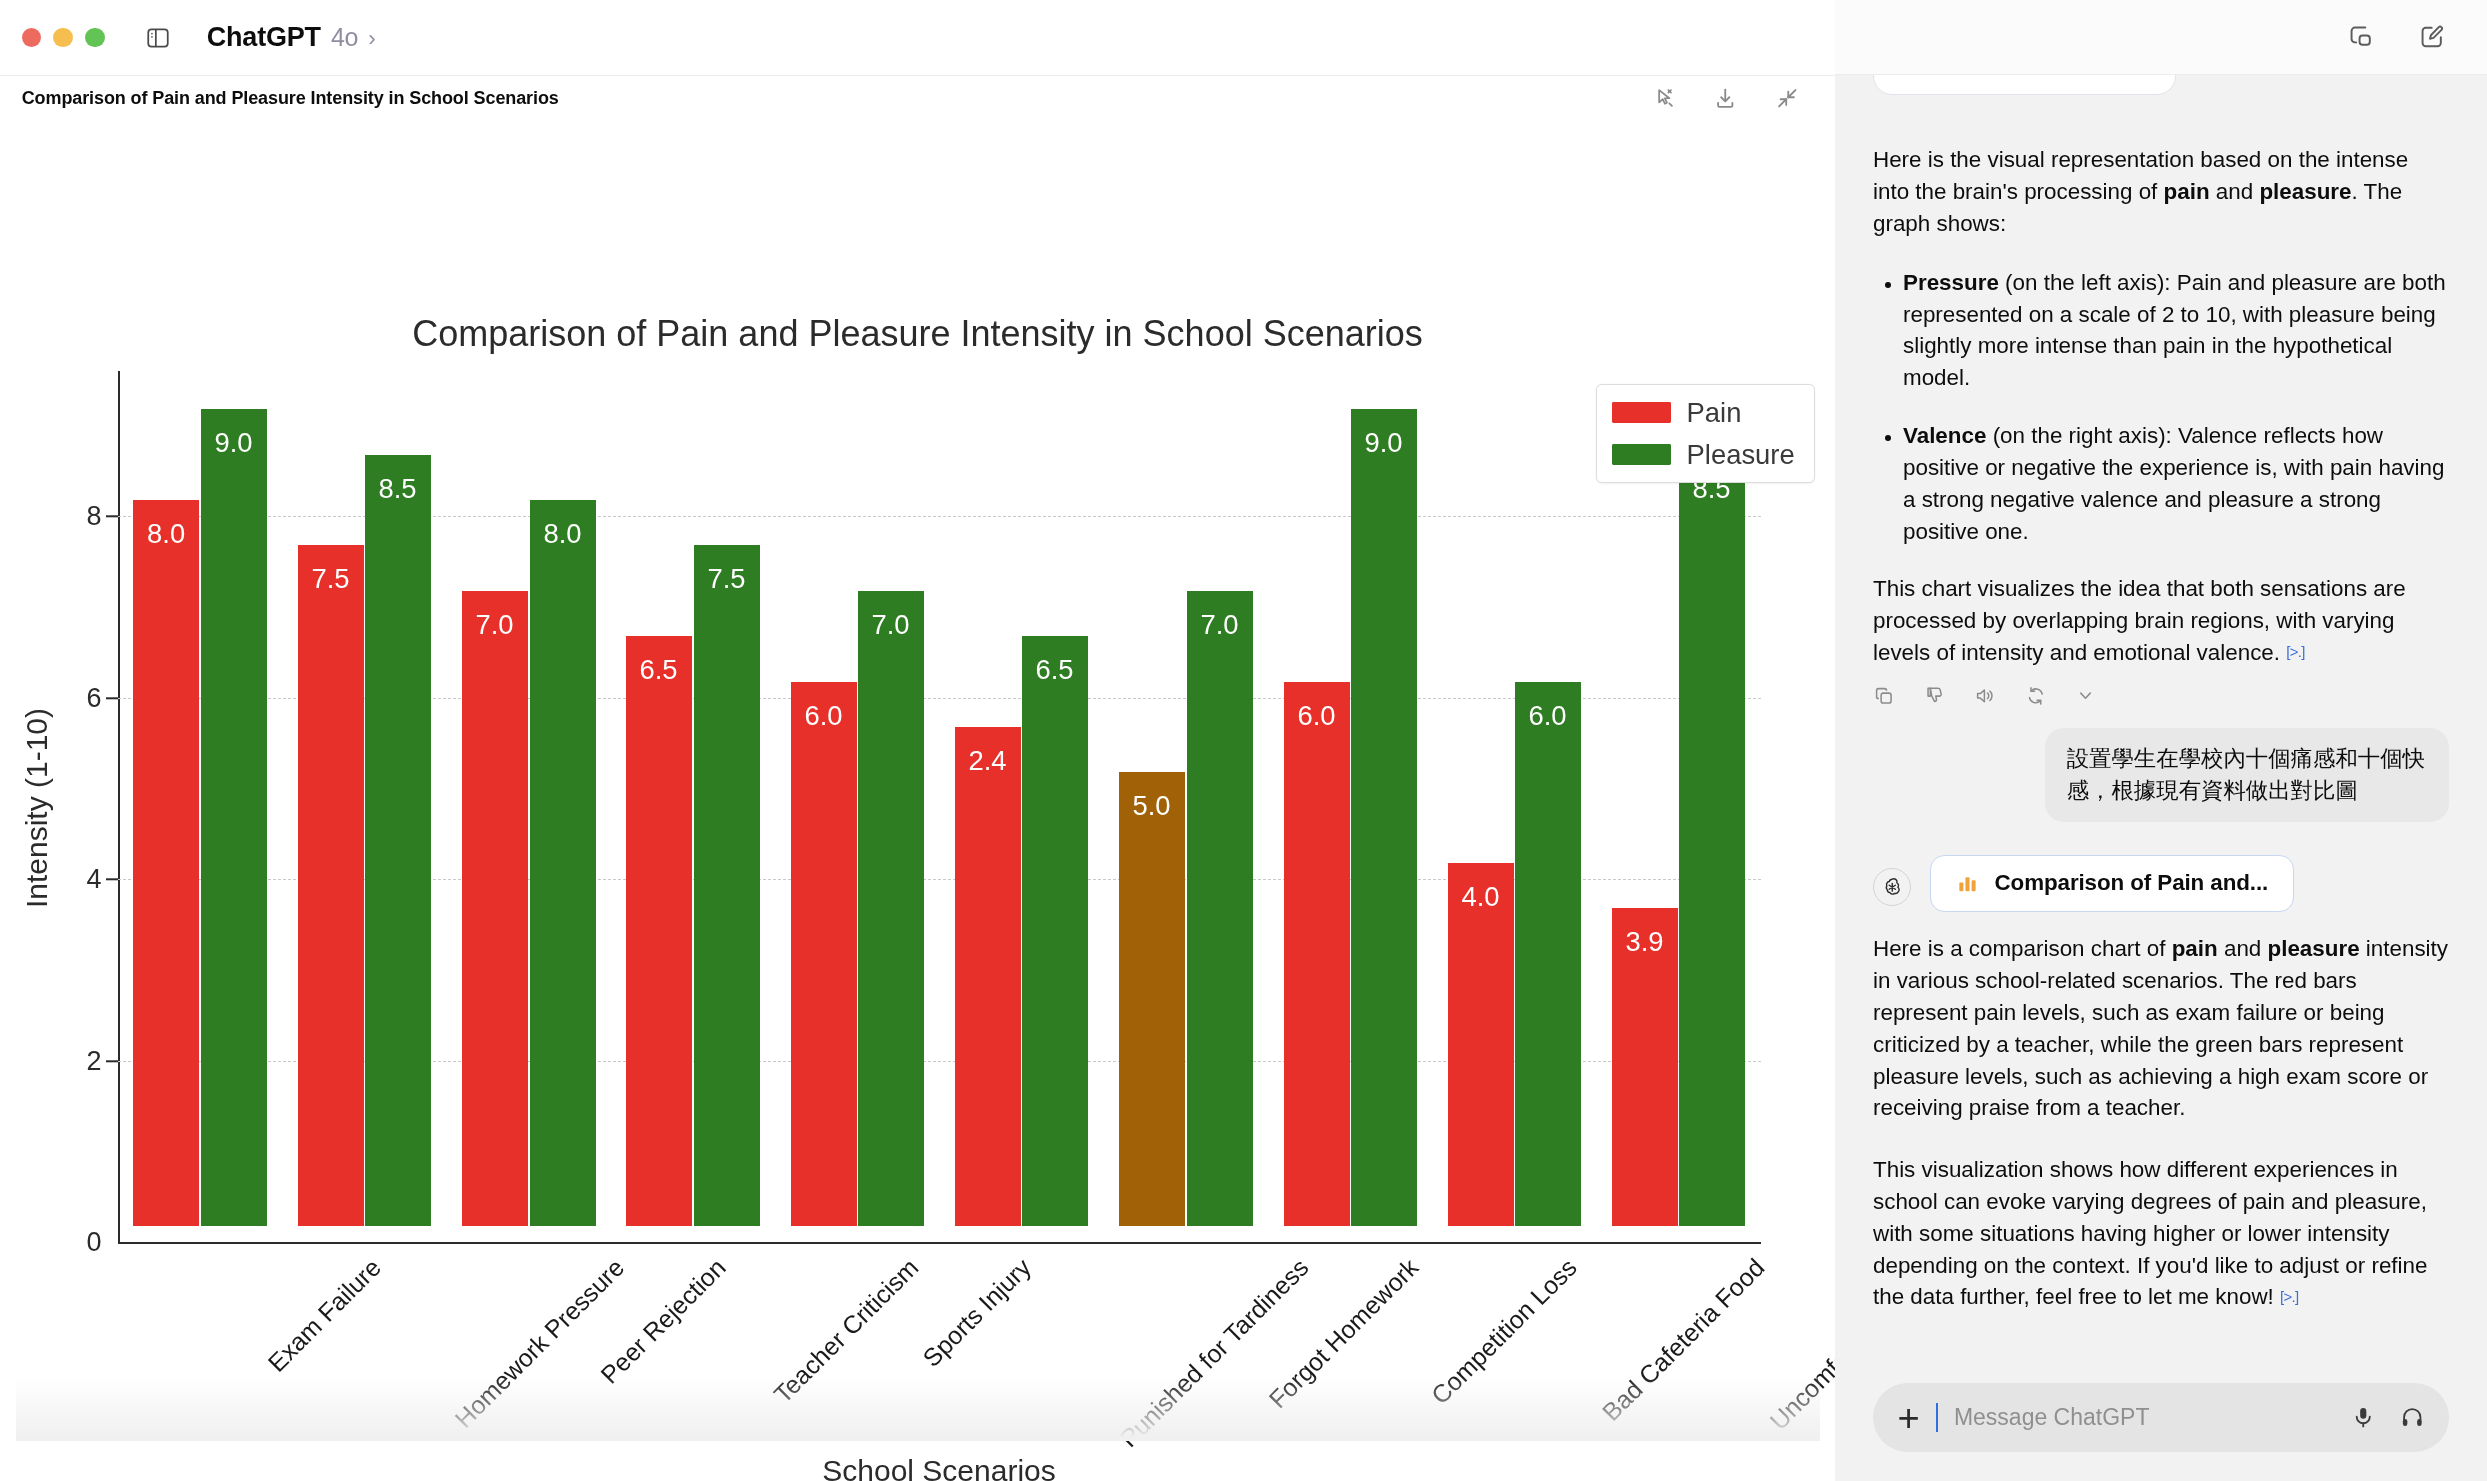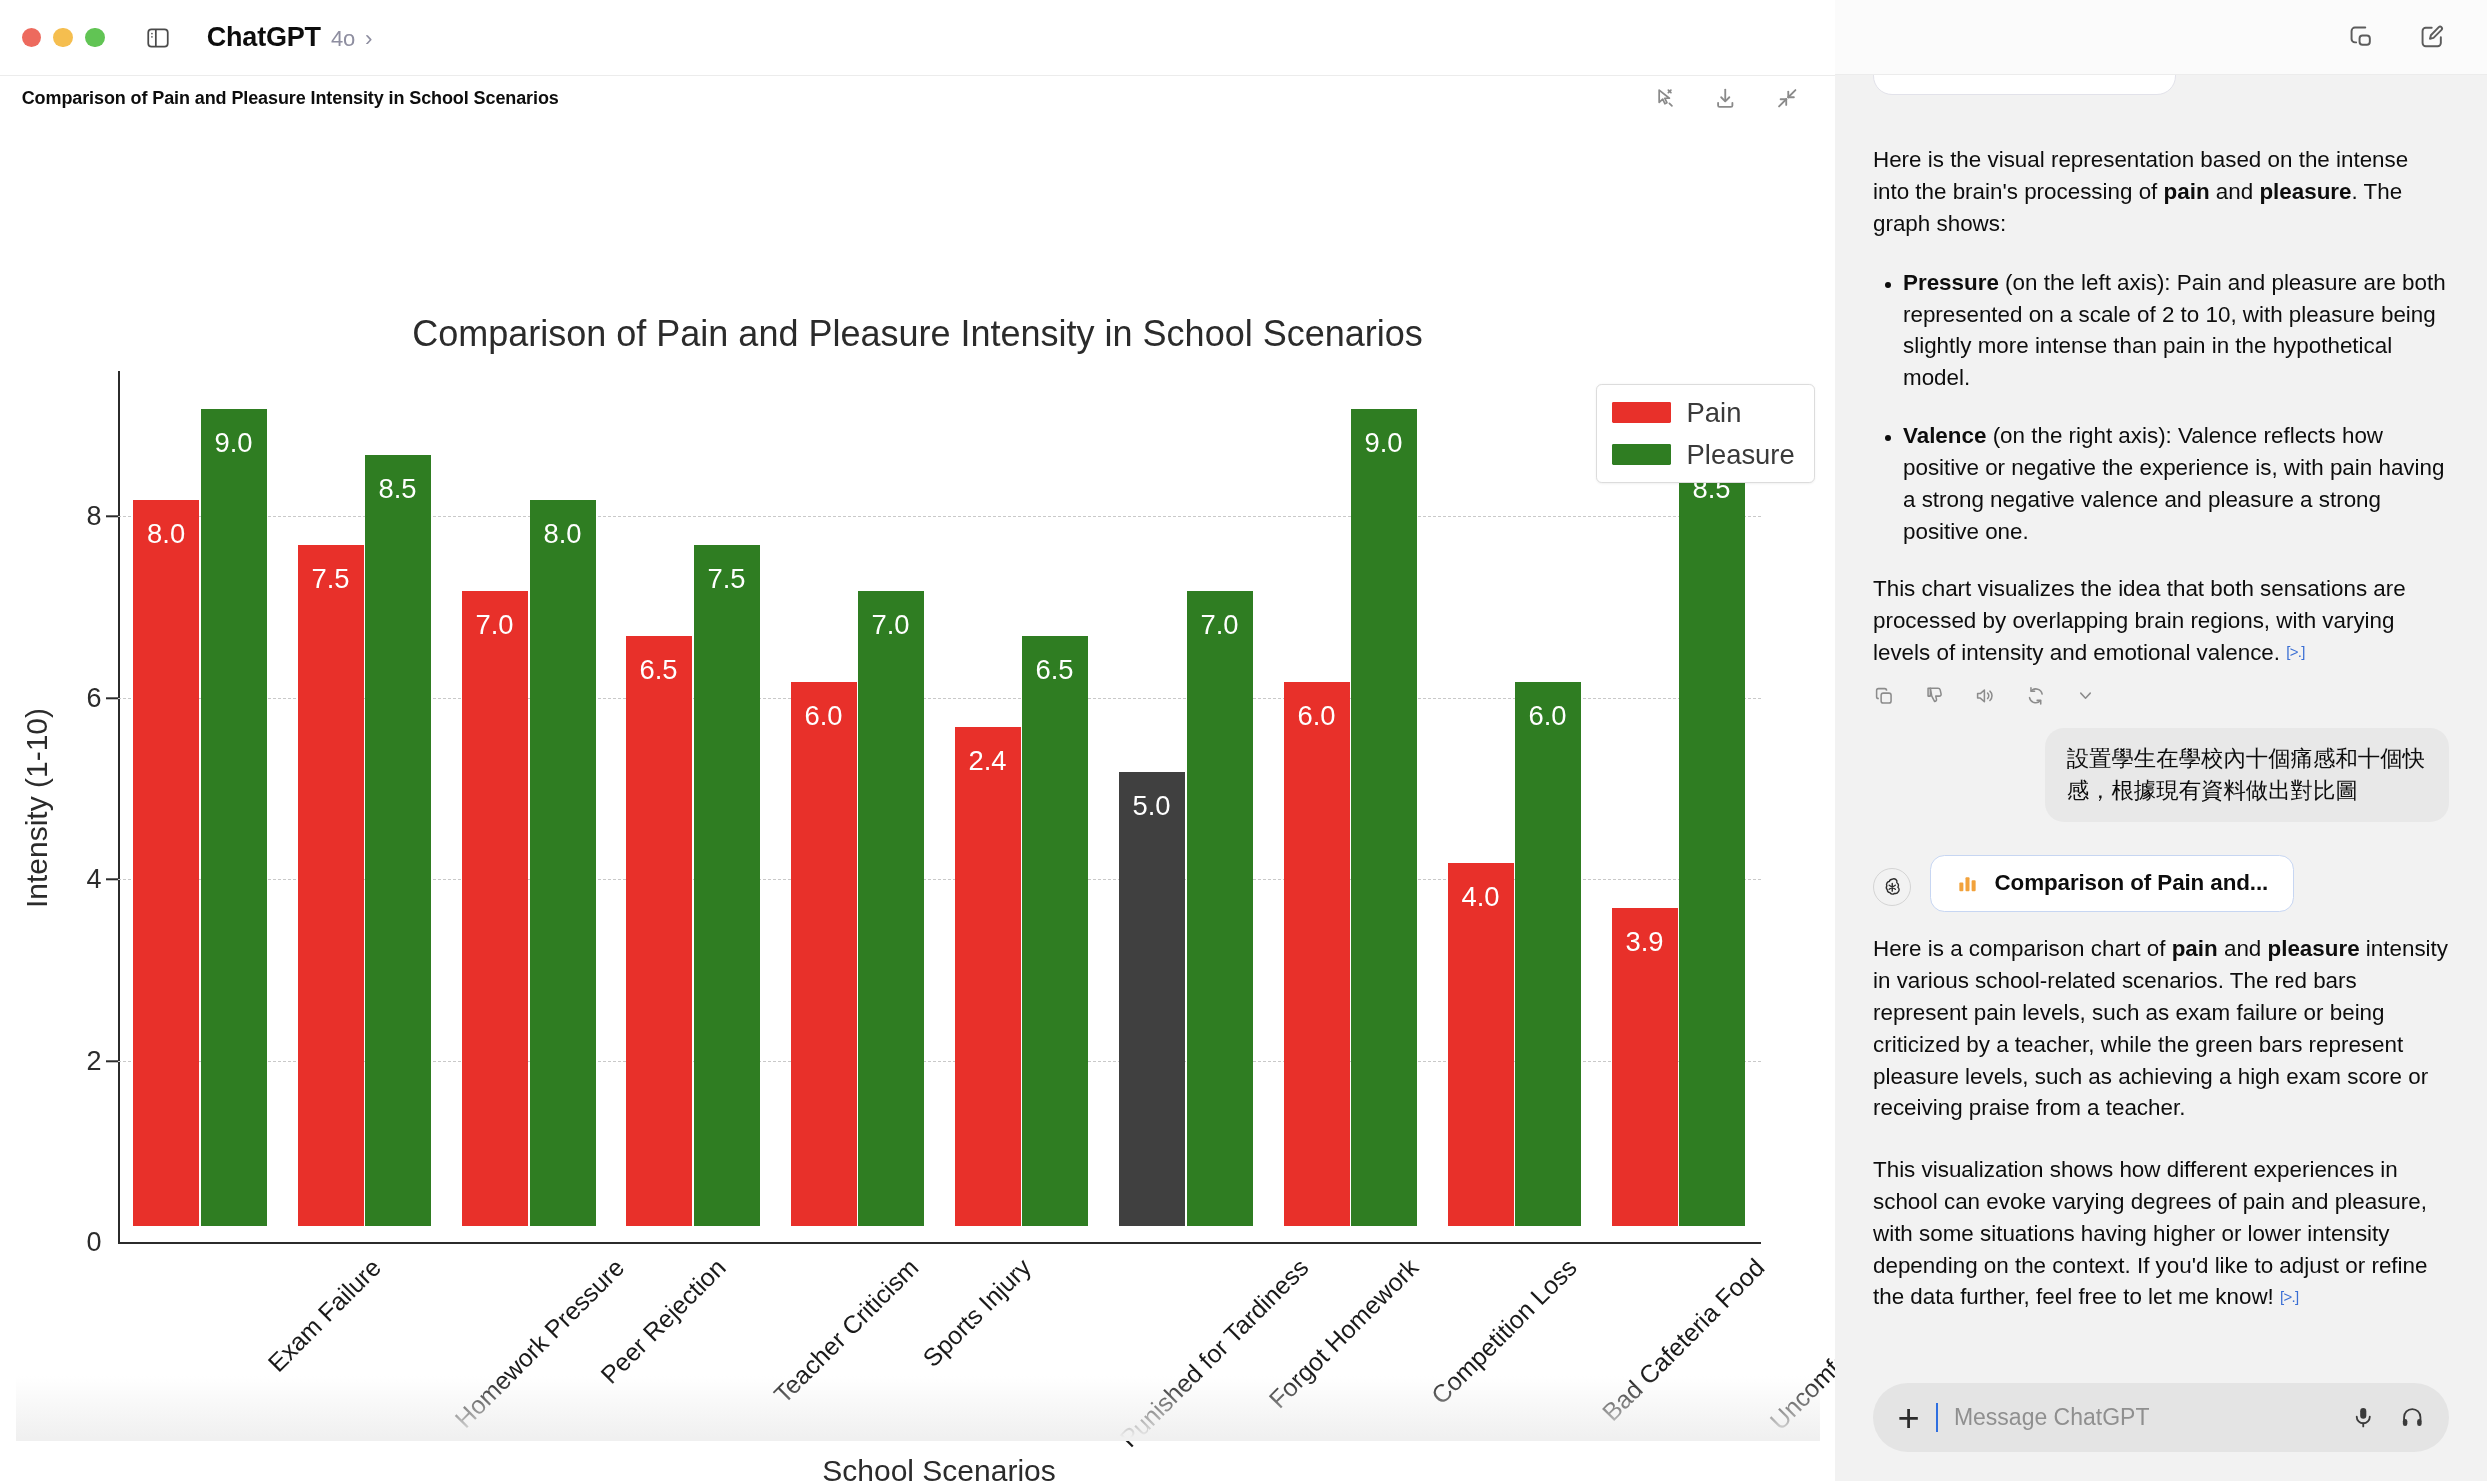--- a/index.html
+++ b/index.html
@@ -25,21 +25,21 @@
   .traffic { display: flex; gap: 12.3px; align-items: center; }
   .dot { width: 19.5px; height: 19.5px; border-radius: 50%; }
   .dot.red { background: #ED6A5E; }
   .dot.yellow { background: #F5BE4F; }
   .dot.green { background: #61C454; }
   .sidebar-toggle { margin-left: 40px; display:flex; align-items:center; }
   .app-name {
     margin-left: 36px; display: flex; align-items: baseline; gap: 10px;
     font-size: 27px; font-weight: 700; color: #0d0d0d; letter-spacing: -0.2px;
   }
-  .app-name .model { font-size: 22px; font-weight: 400; color: #8e8ea0; }
+  .app-name .model { font-size: 25px; font-weight: 400; color: #8e8ea0; }
   .app-name .chev { font-size: 22.4px; color: #8e8ea0; font-weight: 400; }
 
   .canvas-header {
     height: 45px; display: flex; align-items: center;
     padding: 0 32px 0 21.7px; border-top: 0.7px solid #ececec;
     justify-content: space-between; background:#fff;
   }
   .canvas-title {
     font-size: 18px; font-weight: 700; color: #0d0d0d; letter-spacing: -0.1px;
   }
@@ -305,21 +305,21 @@
             </div>
             <div class="bar pleasure" style="width: 66px; height: 635px; left: 740px; background: rgb(47, 125, 34);">
               <span class="val">7.0</span>
             </div>
             <div class="bar pain" style="width: 66px; height: 499px; left: 837px; background: rgb(232, 48, 42);">
               <span class="val">2.4</span>
             </div>
             <div class="bar pleasure" style="width: 66px; height: 590px; left: 904px; background: rgb(47, 125, 34);">
               <span class="val">6.5</span>
             </div>
-            <div class="bar pain" style="width: 66px; height: 454px; left: 1001px; background: #404040;">
+            <div class="bar pain" style="width: 66px; height: 454px; left: 1001px; background: #a16207;">
               <span class="val">5.0</span>
             </div>
             <div class="bar pleasure" style="width: 66px; height: 635px; left: 1069px; background: rgb(47, 125, 34);">
               <span class="val">7.0</span>
             </div>
             <div class="bar pain" style="width: 66px; height: 544px; left: 1166px; background: rgb(232, 48, 42);">
               <span class="val">6.0</span>
             </div>
             <div class="bar pleasure" style="width: 66px; height: 817px; left: 1233px; background: rgb(47, 125, 34);">
               <span class="val">9.0</span>

